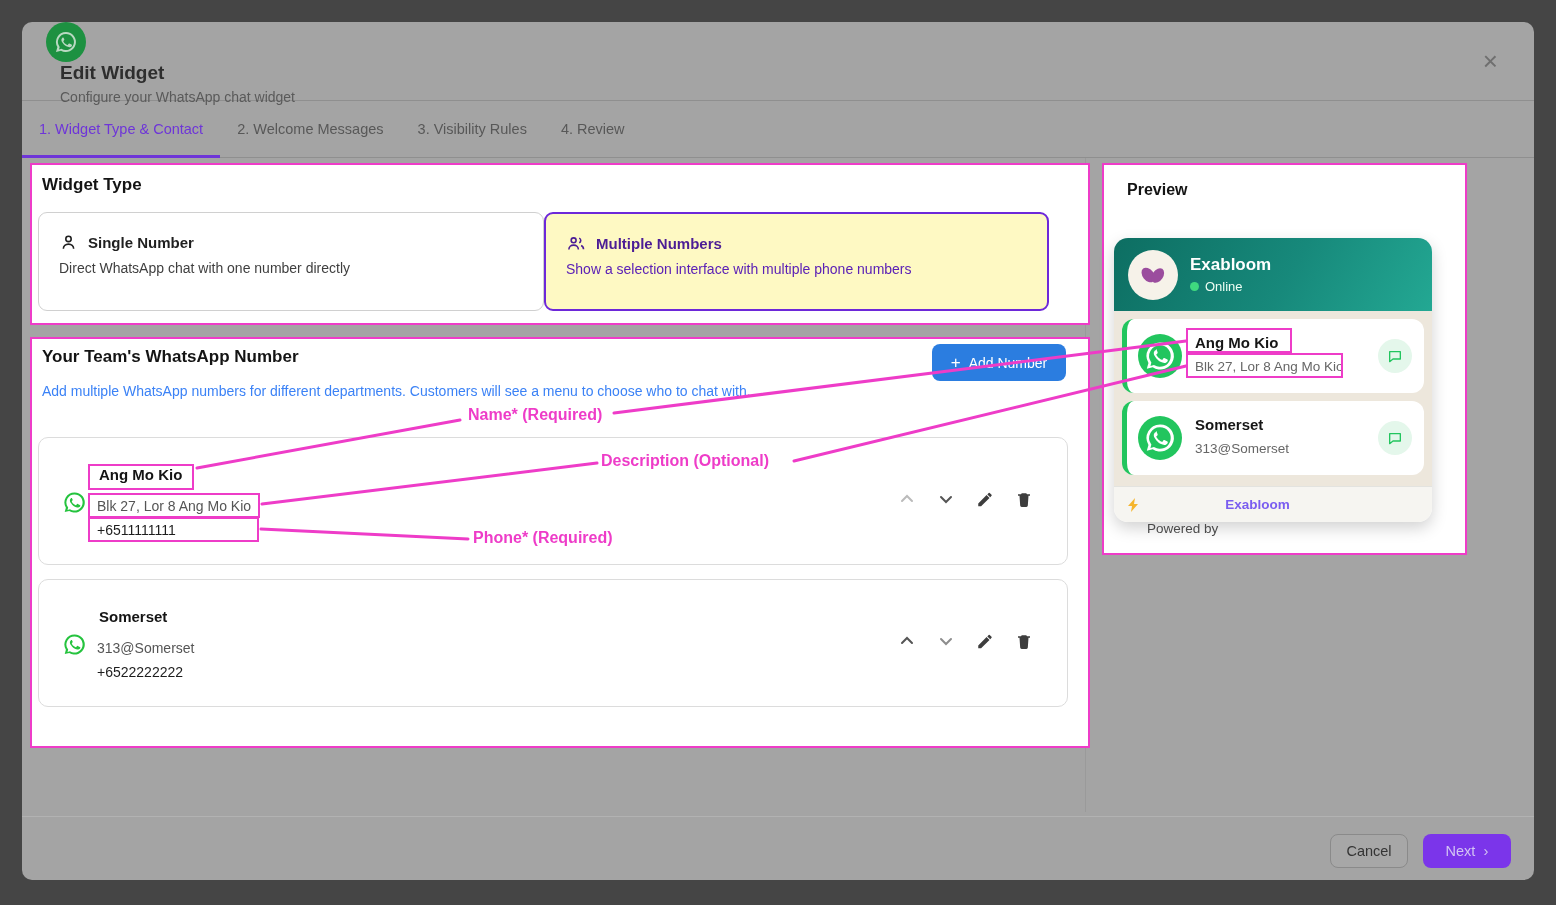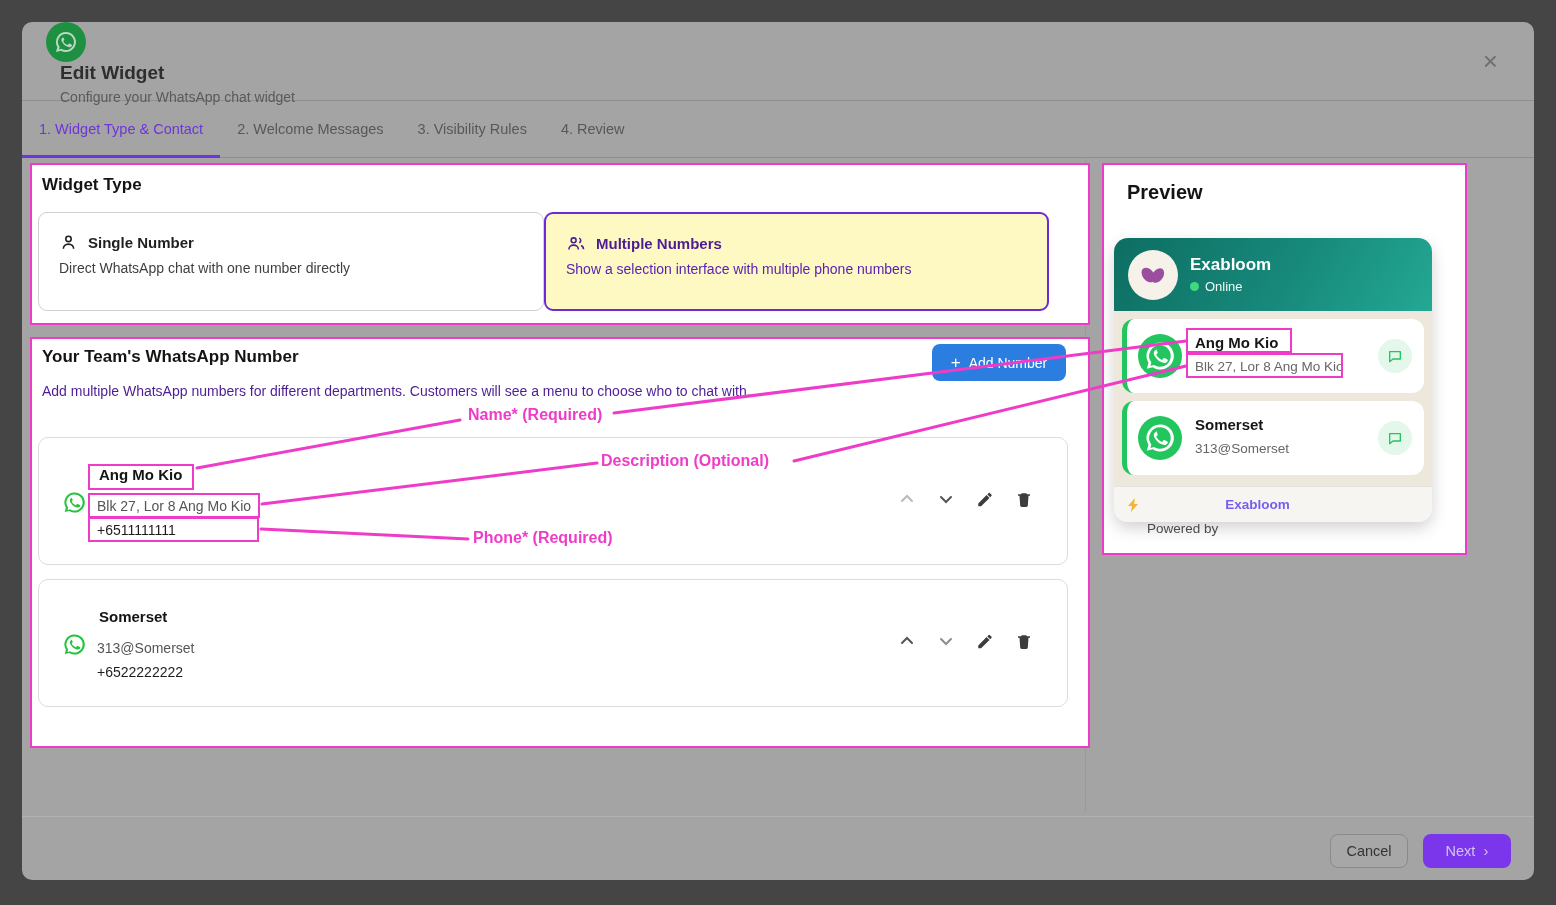--- a/index.html
+++ b/index.html
@@ -52,34 +52,34 @@
   .wt-title-row { display:flex; align-items:center; gap:10px; }
   .wt-title { font-size:15px; font-weight:bold; color:#1f1f1f; }
   .wt-card.selected .wt-title { color:#4c1d95; }
   .wt-desc { font-size:14px; color:#3f3f3f; margin-top:8px; }
   .wt-card.selected .wt-desc { color:#5b21b6; }
 
   .team-head { position:absolute; left:10px; top:8px; }
   .btn-add { position:absolute; left:900px; top:5px; width:134px; height:37px; background:#2b7de0;
              border-radius:8px; color:#fff; font-size:14px; display:flex; align-items:center;
              justify-content:center; gap:8px; cursor:pointer; }
-  .team-desc { position:absolute; left:10px; top:44px; font-size:14px; color:#4c1d95; }
+  .team-desc { position:absolute; left:10px; top:44px; font-size:14px; color:#3b82f6; }
 
   .contact-row { position:absolute; left:6px; width:1030px; height:128px;
                  border:1px solid #dcdcdc; border-radius:10px; background:#fff; }
   .row-1 { top:98px; } .row-2 { top:240px; }
   .row-wa { position:absolute; left:24px; top:53px; }
   .c-name { position:absolute; left:56px; top:28px; font-size:15px; font-weight:bold; color:#141414; }
   .c-desc { position:absolute; left:58px; top:60px; font-size:14px; color:#555; }
   .c-phone { position:absolute; left:58px; top:84px; font-size:14px; color:#1d1d1d; }
   .row-controls { position:absolute; right:34px; top:52px; display:flex; gap:21px; align-items:center; }
   .ctrl { width:18px; height:18px; display:flex; align-items:center; justify-content:center; cursor:pointer; }
 
   
-  .pv-head { position:absolute; left:23px; top:16px; font-size:20px; font-weight:bold; color:#141414; }
+  .pv-head { position:absolute; left:23px; top:16px; font-size:16px; font-weight:bold; color:#141414; }
   .pv-card { position:absolute; left:10px; top:73px; width:318px; height:284px; border-radius:14px;
              box-shadow:0 6px 16px rgba(0,0,0,0.18); }
   .pv-top { height:73px; border-radius:14px 14px 0 0;
             background:linear-gradient(120deg,#0d6e62 0%,#17897b 55%,#23a893 100%);
             display:flex; align-items:center; padding-left:14px; }
   .pv-avatar { width:50px; height:50px; border-radius:50%; background:#f6f2e9;
                display:flex; align-items:center; justify-content:center; }
   .pv-biz { margin-left:12px; }
   .pv-bizname { color:#ffffff; font-weight:bold; font-size:17px; }
   .pv-status { display:flex; align-items:center; gap:6px; margin-top:4px; }

